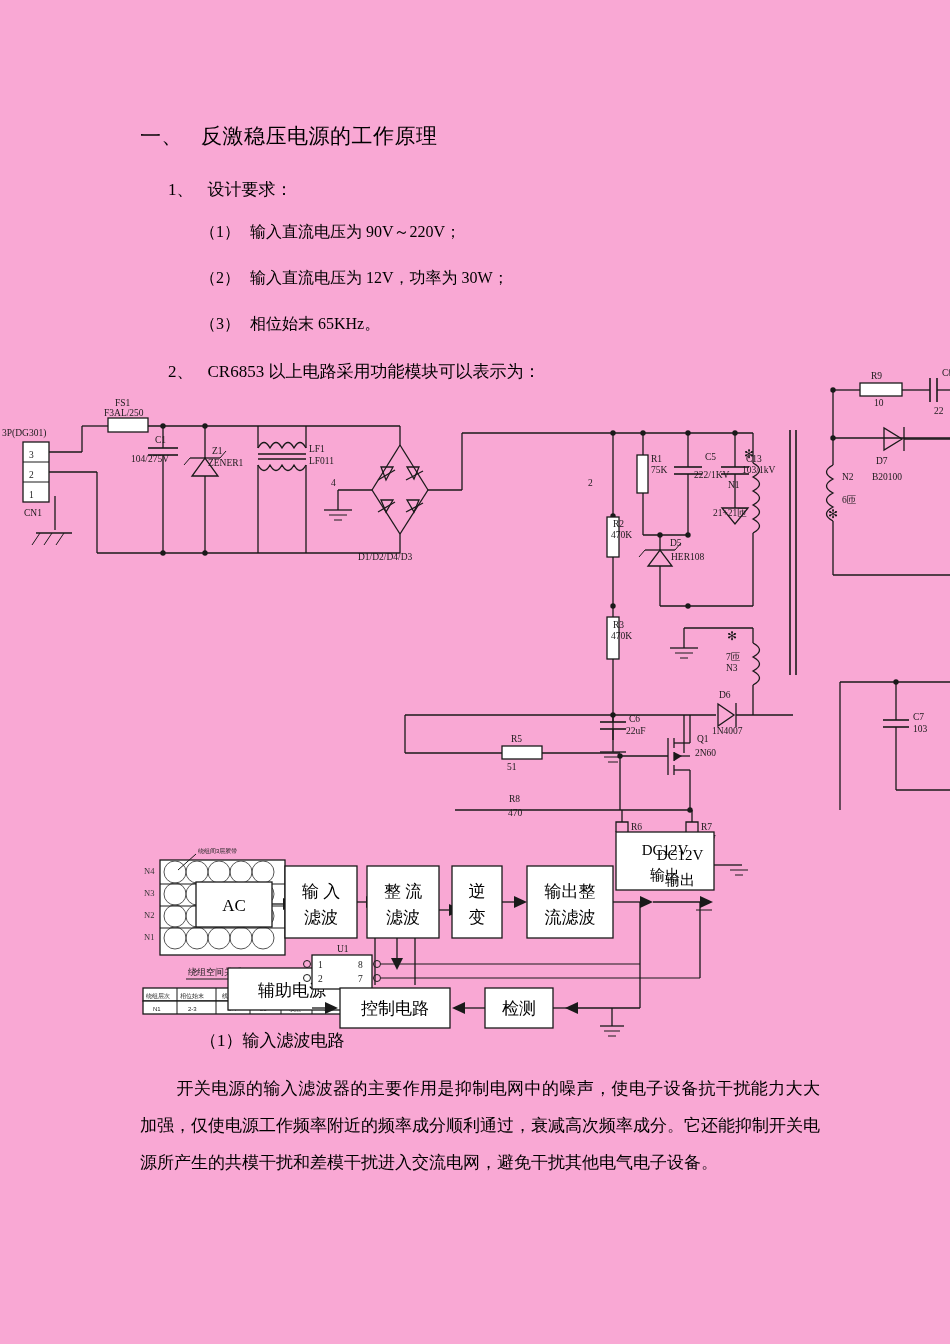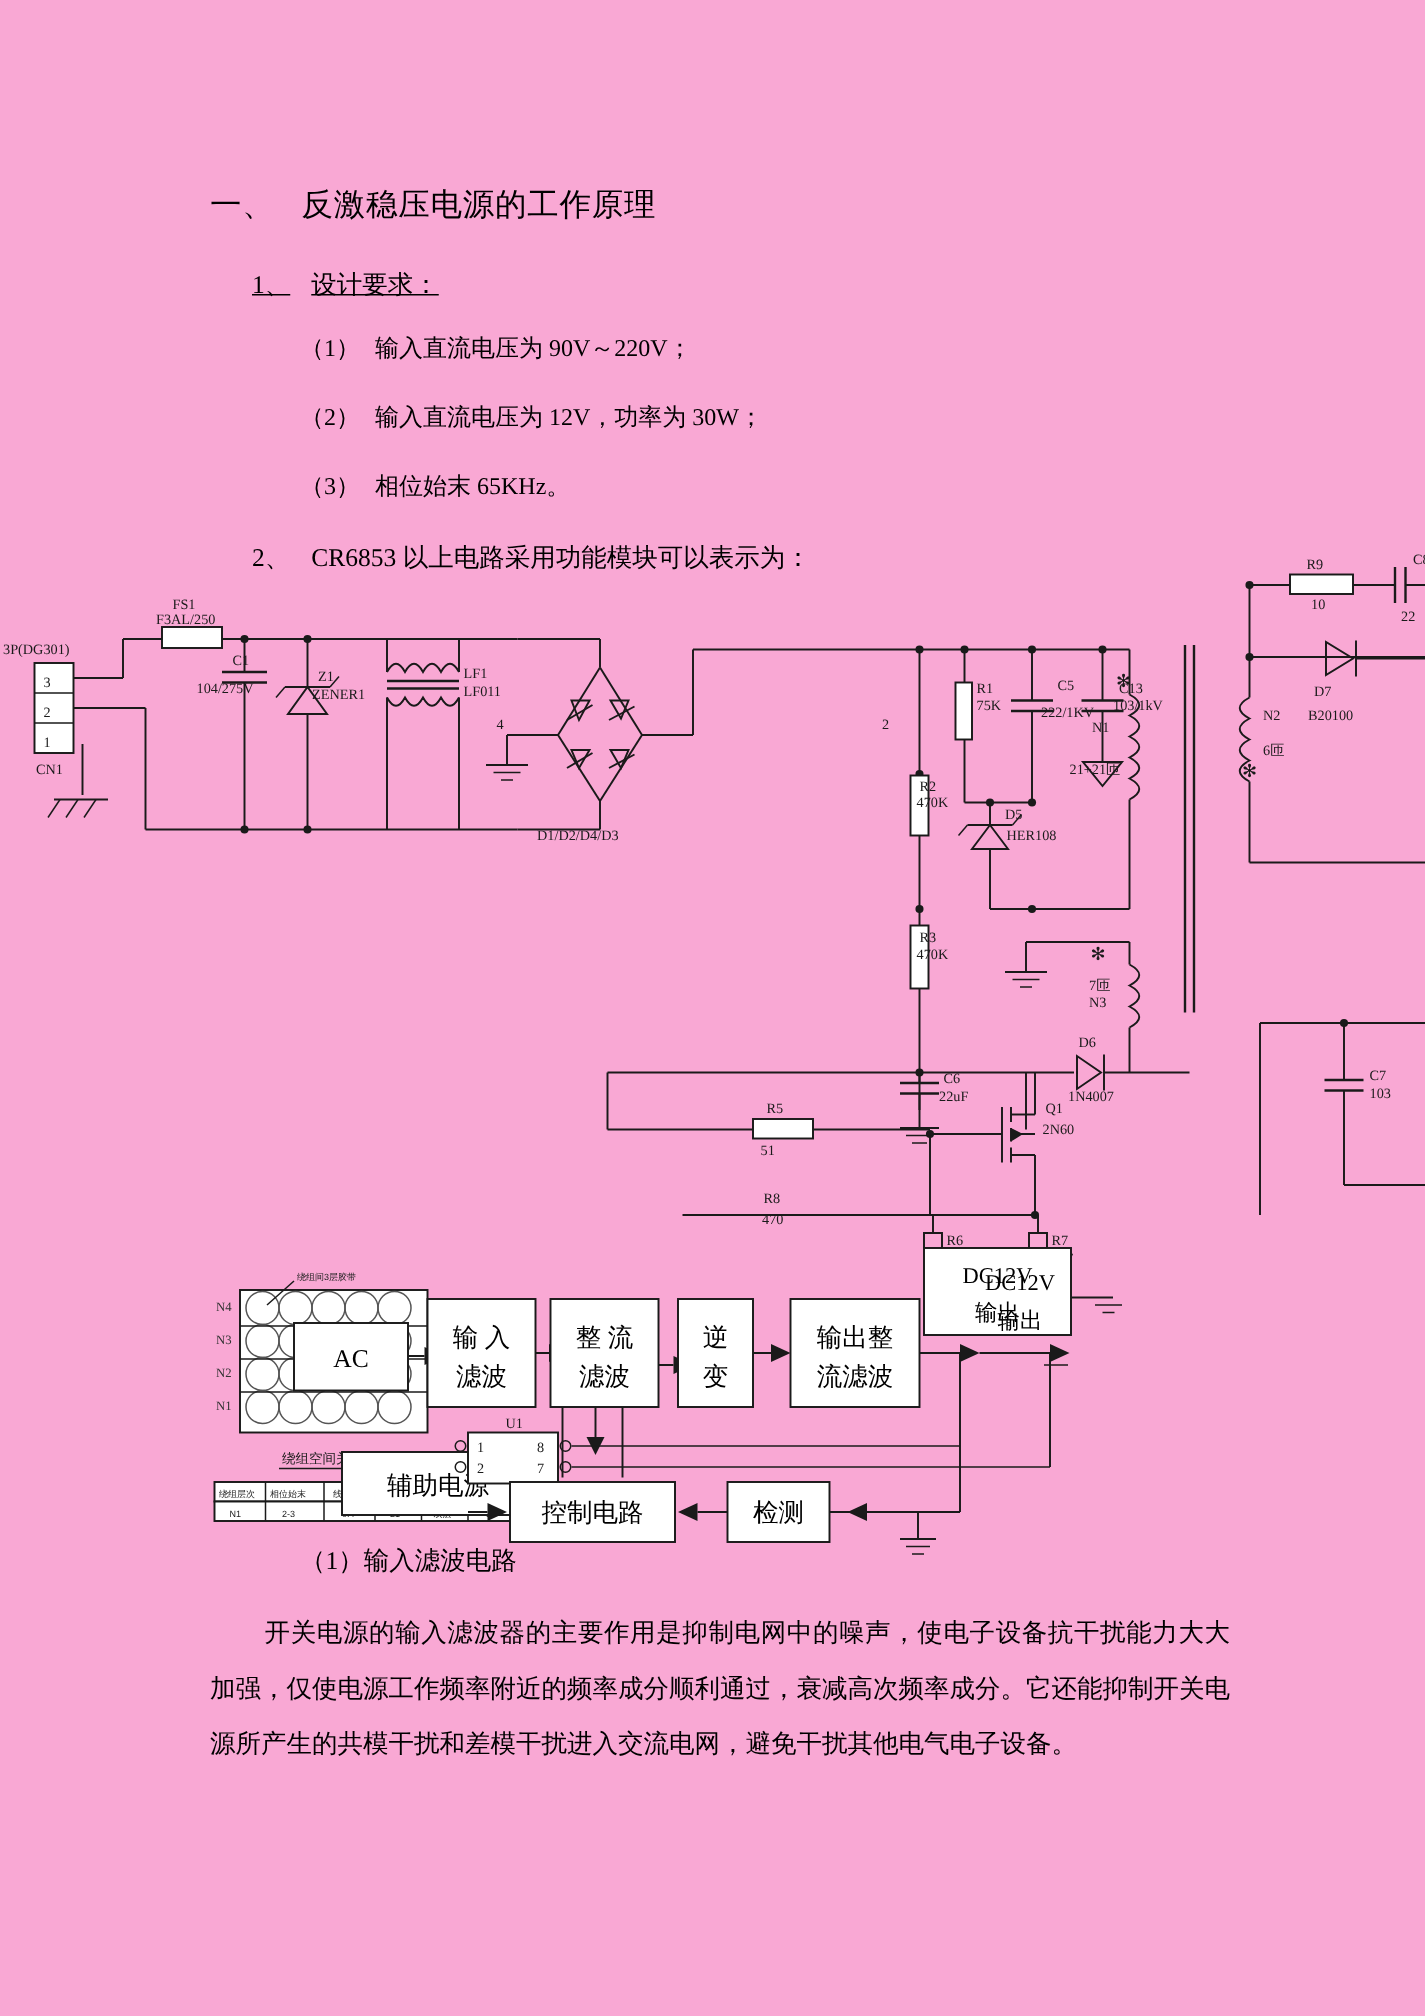--- a/index.html
+++ b/index.html
@@ -141,21 +141,21 @@
 </style>
 </head>
 <body>
 
 <div class="page">
 
   <div class="h1">
     <span class="num">一、</span><span>反激稳压电源的工作原理</span>
   </div>
 
-  <div class="lvl2" style="left:168px; top:178px;text-decoration:underline;">
+  <div class="lvl2" style="left:168px; top:178px;">
     <span class="num">1、</span><span>设计要求：</span>
   </div>
 
   <div class="lvl3" style="left:200px; top:222px;">
     <span class="num">（1）</span><span>输入直流电压为 90V～220V；</span>
   </div>
   <div class="lvl3" style="left:200px; top:268px;">
     <span class="num">（2）</span><span>输入直流电压为 12V，功率为 30W；</span>
   </div>
   <div class="lvl3" style="left:200px; top:314px;">

